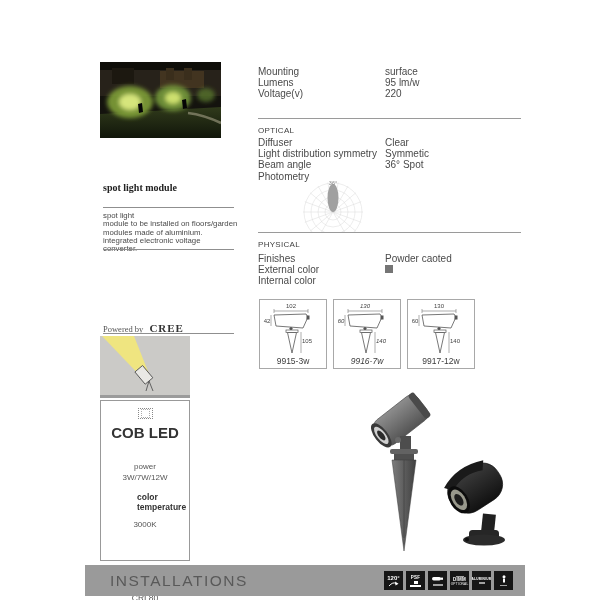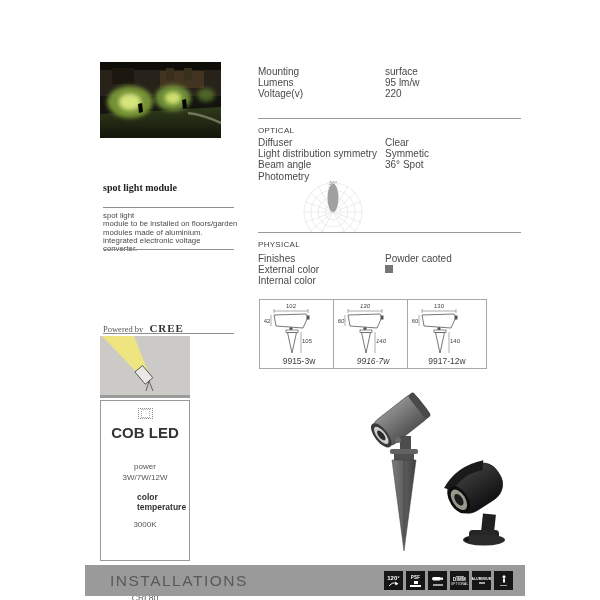--- a/index.html
+++ b/index.html
@@ -30,21 +30,21 @@
             border-bottom:3px solid #9b9b9b;}
   
   #led-box{left:100px;top:400px;width:88px;height:159px;border:1px solid #999;
            background:#fff;display:flex;flex-direction:column;align-items:center;}
   #chip{margin-top:7px;width:13px;height:13px;border:1px dotted #888;
         display:flex;align-items:center;justify-content:center;}
   #chip .inner{width:7px;height:7px;border:1px dotted #aaa;}
   .led-b{font-size:15px;font-weight:bold;color:#333;}
   .led-n{font-size:8px;color:#555;}
   
-  .dim-box{top:299px;width:66px;height:68px;border:1px solid #a8a8a8;background:#fff;padding-left:12px;}
+  .dim-box{top:299px;width:66px;height:68px;border:1px solid #a8a8a8;background:#fff;}
   .dim-box .model{position:absolute;left:0;right:0;bottom:2px;text-align:center;
                   font-size:8.5px;color:#3d3d3d;}
   .dim-box svg{position:absolute;left:1px;top:1px;}
   
   #footer-bar{left:85px;top:565px;width:440px;height:31px;background:#9a9a9a;}
   #footer-title{position:absolute;left:25px;top:0;height:31px;line-height:31px;
                 font-size:15.5px;letter-spacing:1.5px;color:#595959;}
   #footer-icons{position:absolute;right:12px;top:6px;display:flex;gap:3px;}
   .fi{width:19px;height:19px;background:#161616;color:#fff;display:flex;
       flex-direction:column;align-items:center;justify-content:center;overflow:hidden;}

